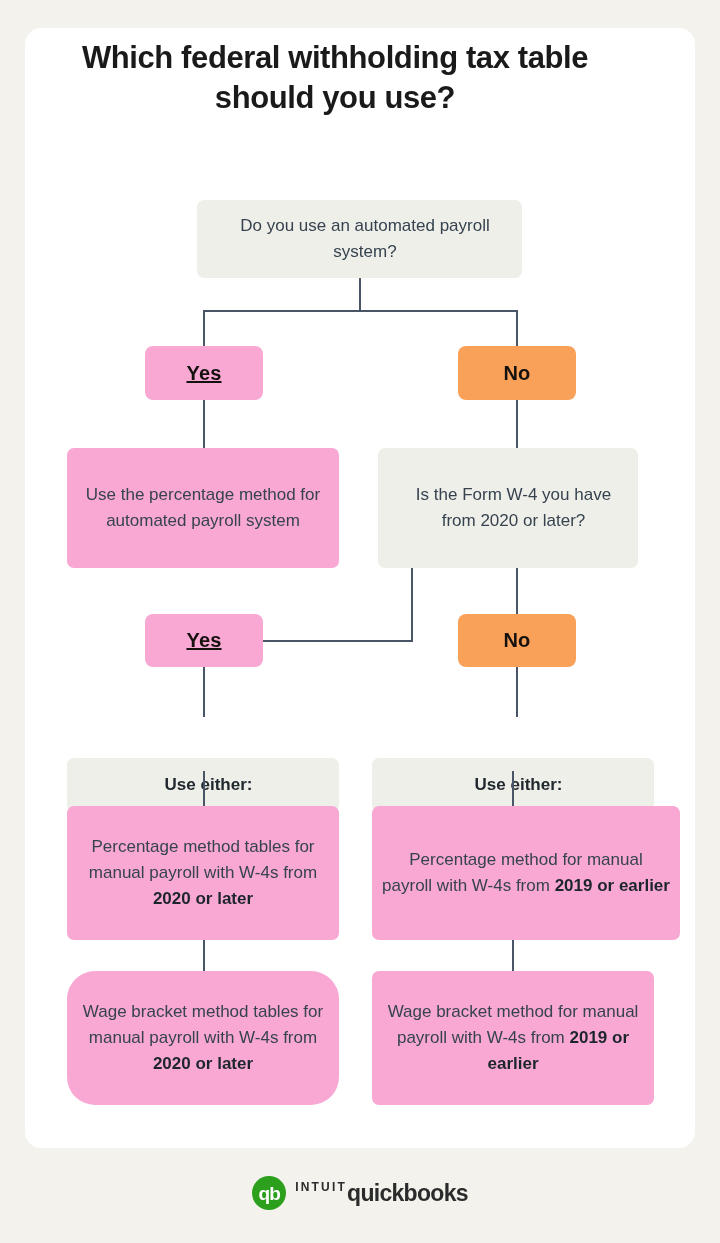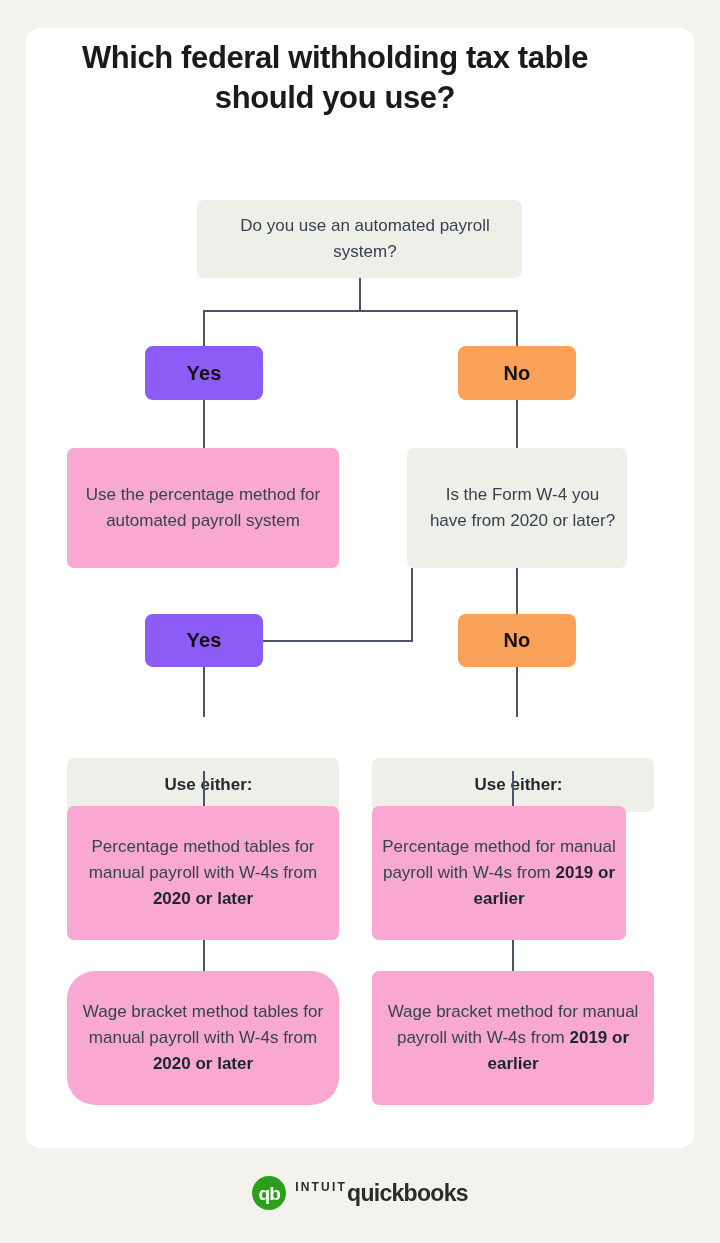--- a/index.html
+++ b/index.html
@@ -65,21 +65,21 @@
     position: absolute;
     display: flex;
     align-items: center;
     justify-content: center;
     border-radius: 8px;
     font-size: 20px;
     font-weight: bold;
     color: #14110f;
     letter-spacing: 0.2px;
   }
-  .pill.yes { background: #8b5cf6; }
+  .pill.yes { background: #f9a8d4; text-decoration: underline; }
   .pill.no  { background: #f9a158; }
 
   .node.semibold { font-weight: bold; color: #21292f; font-size: 17px; margin-top: 41px; }
 
   .node b { font-weight: bold; color: #1d252c; }
 
   
   .ln {
     position: absolute;
     background: #4a5568;
@@ -146,21 +146,21 @@
 
   <div class="pill yes" style="left:145px; top:346px; width:118px; height:54px;">Yes</div>
 
   <div class="pill no" style="left:458px; top:346px; width:118px; height:54px;">No</div>
 
   <div class="ln v" style="left:203px; top:400px; height:48px;"></div>
   <div class="ln v" style="left:516px; top:400px; height:48px;"></div>
 
   <div class="node blue" style="left:67px; top:448px; width:272px; height:120px;">Use the percentage method for automated payroll system</div>
 
-  <div class="node gray" style="left:378px; top:448px; width:220px; height:120px;margin-left:29px;">Is the Form W-4 you have from 2020 or later?</div>
+  <div class="node gray" style="left:378px; top:448px; width:260px; height:120px;">Is the Form W-4 you have from 2020 or later?</div>
 
   <div class="ln v" style="left:411px; top:568px; height:74px;"></div>
   <div class="ln h" style="left:262px; top:640px; width:151px;"></div>
 
   <div class="ln v" style="left:516px; top:568px; height:46px;"></div>
 
   <div class="pill yes" style="left:145px; top:614px; width:118px; height:53px;">Yes</div>
 
   <div class="pill no" style="left:458px; top:614px; width:118px; height:53px;">No</div>
 
@@ -171,21 +171,21 @@
 
   <div class="node gray semibold" style="left:372px; top:717px; width:282px; height:54px;">Use either:</div>
 
   <div class="ln v" style="left:203px; top:771px; height:35px;"></div>
   <div class="ln v" style="left:512px; top:771px; height:35px;"></div>
 
   <div class="node blue" style="left:67px; top:806px; width:272px; height:134px;">
     <span><span>Percentage method tables for manual payroll with W-4s from </span><b>2020 or later</b></span>
   </div>
 
-  <div class="node blue" style="left:372px; top:806px; width:254px; height:134px;">
+  <div class="node blue" style="left:372px; top:806px; width:308px; height:134px;">
     <span><span>Percentage method for manual payroll with W-4s from </span><b>2019 or earlier</b></span>
   </div>
 
   <div class="ln v" style="left:203px; top:940px; height:31px;"></div>
   <div class="ln v" style="left:512px; top:940px; height:31px;"></div>
 
   <div class="node blue" style="left:67px; top:971px; width:272px; height:134px;border-radius:28px;">
     <span><span>Wage bracket method tables for manual payroll with W-4s from </span><b>2020 or later</b></span>
   </div>
 

